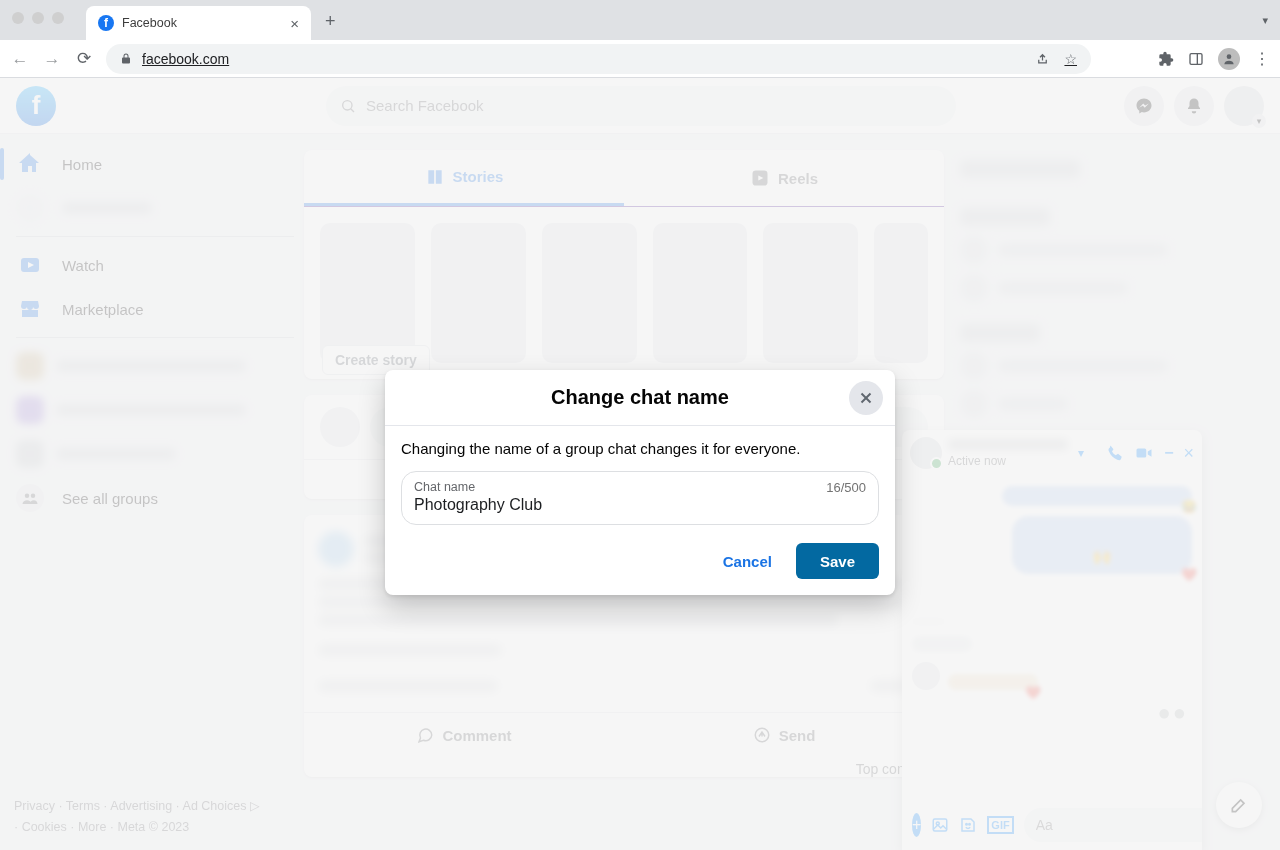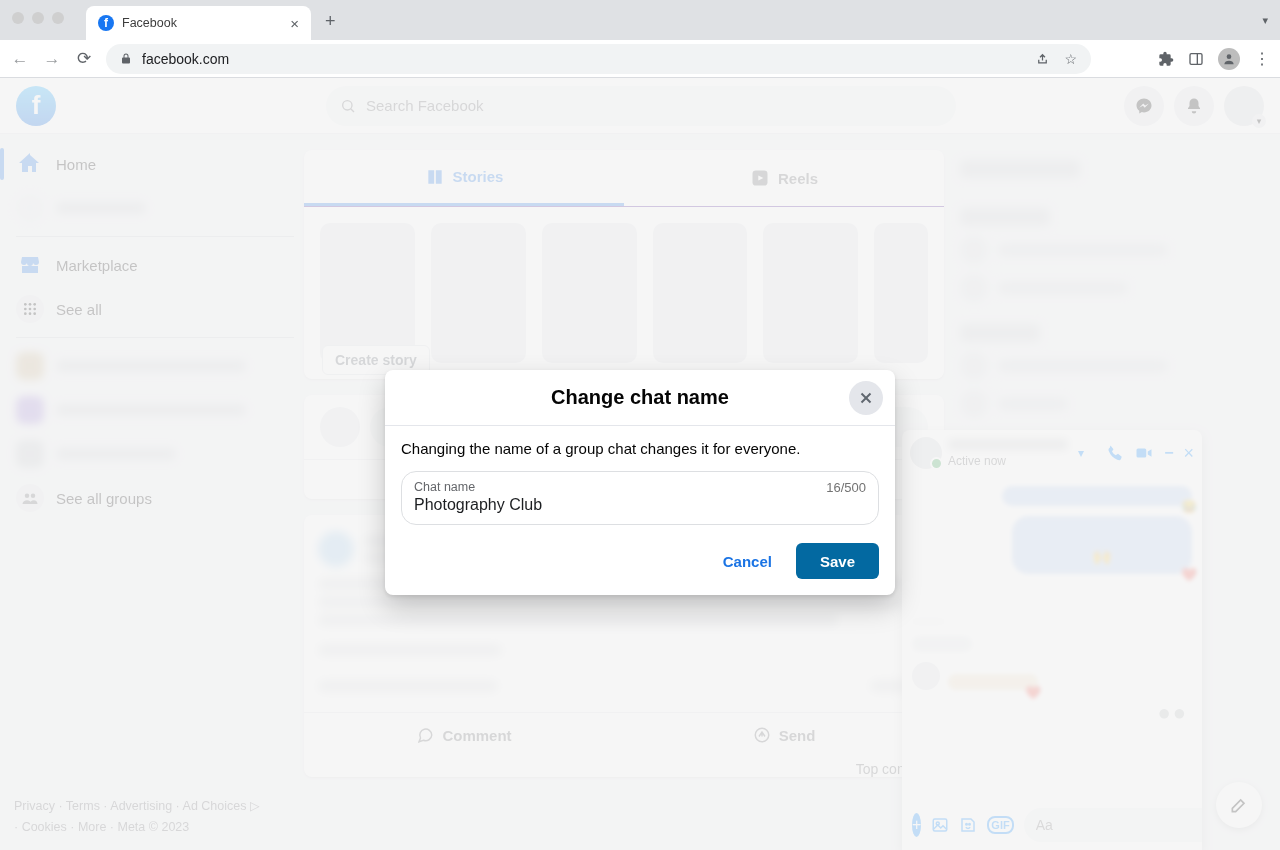--- a/index.html
+++ b/index.html
@@ -11,38 +11,38 @@
 .traffic { position:absolute; left:12px; top:12px; display:flex; gap:8px; }
 .traffic span { width:12px; height:12px; border-radius:50%; background:#cfcfcf; }
 .tab { margin-left:78px; background:#fff; height:34px; border-radius:8px 8px 0 0; display:flex; align-items:center; padding:0 12px; gap:8px; width:225px; font-size:12.5px; color:#3c3c3c; }
 .tab .fav { width:16px; height:16px; border-radius:50%; background:#1877f2; color:#fff; font-weight:bold; font-size:12px; text-align:center; line-height:16px; }
 .tab .x { margin-left:auto; font-size:15px; color:#5f6368; }
 .newtab { margin-left:14px; margin-bottom:8px; color:#5f6368; font-size:18px; font-weight:300; }
 .drop { position:absolute; right:12px; top:14px; color:#5f6368; font-size:11px; }
 .addrrow { background:#fff; height:38px; display:flex; align-items:center; padding:0 10px; gap:12px; border-bottom:1px solid #dadce0; }
 .navbtn { color:#9a9da0; font-size:17px; width:20px; text-align:center; }
 .navbtn.on { color:#5f6368; }
-.addrbar { flex:1; max-width:985px; height:30px; background:#f1f3f4; border-radius:15px; display:flex; align-items:center; padding:0 14px; gap:10px; font-size:14px; color:#202124; }
+.addrbar { flex:1; max-width:985px; height:30px; background:#f1f3f4; border-radius:15px; display:flex; align-items:center; padding:0 14px; gap:10px; font-size:14px; color:#202124;text-decoration:underline; }
 .addrbar .right { margin-left:auto; display:flex; gap:14px; color:#5f6368; }
 .extras { margin-left:auto; display:flex; gap:14px; color:#5f6368; align-items:center; font-size:16px; }
 .extras .avatar { width:22px; height:22px; border-radius:50%; background:#bdbdbd; display:flex; align-items:center; justify-content:center; font-size:12px; }
 
 
 .fb { position:relative; height:772px; }
 .fb-head { height:56px; background:#fff; border-bottom:1px solid #e4e6eb; display:flex; align-items:center; padding:0 16px; gap:10px; }
 .fb-logo { width:40px; height:40px; border-radius:50%; background:linear-gradient(#19afff,#0062e0); display:flex; align-items:center; justify-content:center; color:#fff; font-weight:bold; font-size:26px; }
 .fb-search { flex:0 0 630px; margin-left:260px; height:40px; background:#f0f2f5; border-radius:20px; display:flex; align-items:center; padding:0 14px; gap:10px; color:#65676b; font-size:15px; }
 .fb-hd-right { margin-left:auto; display:flex; gap:10px; align-items:center; }
 .circbtn { width:40px; height:40px; border-radius:50%; background:#e4e6eb; display:flex; align-items:center; justify-content:center; color:#050505; font-size:17px; }
 .fb-hd-right .prof { width:40px; height:40px; border-radius:50%; background:#d8dadf; position:relative; }
 .fb-hd-right .prof::after { content:"▾"; position:absolute; right:-2px; bottom:-2px; background:#e4e6eb; border-radius:50%; width:14px; height:14px; font-size:9px; line-height:14px; text-align:center; }
 
 .fb-body { display:flex; height:calc(100% - 56px); }
 .leftcol { width:310px; padding:8px; overflow:hidden; position:relative; }
-.nitem { display:flex; align-items:center; gap:12px; height:44px; padding:0 8px; border-radius:8px; color:#050505; font-size:15px; font-weight:500; }
+.nitem { display:flex; align-items:center; gap:18px; height:44px; padding:0 8px; border-radius:8px; color:#050505; font-size:15px; font-weight:500; }
 .nitem.active { position:relative; }
 .nitem.active::before { content:""; position:absolute; left:-8px; top:6px; bottom:6px; width:4px; background:#1b74e4; border-radius:2px; }
 .nic { width:28px; height:28px; border-radius:6px; display:flex; align-items:center; justify-content:center; color:#1b74e4; font-size:18px; }
 .nic.round { border-radius:50%; background:#e4e6eb; color:#050505; }
 .sep { height:1px; background:#ced0d4; margin:6px 8px; }
 .leftblur { filter:blur(4px); opacity:.7; }
 .fgroup { display:flex; align-items:center; gap:12px; height:44px; padding:0 8px; }
 .fgroup .sq { width:28px; height:28px; border-radius:8px; }
 .fgroup .tx { height:12px; border-radius:6px; background:#c3c6cc; flex:1; max-width:190px; }
 .leftfoot { position:absolute; bottom:12px; left:14px; font-size:12.5px; color:#65676b; line-height:1.7; }
@@ -84,21 +84,21 @@
 .bubble-out { align-self:flex-end; background:#b4cdf2; opacity:.9; border-radius:16px; padding:10px 14px; max-width:200px; min-height:18px; position:relative; filter:blur(2px); }
 .bubble-out.big { min-height:58px; }
 .reax { position:absolute; right:-6px; bottom:-8px; font-size:13px; filter:none; }
 .bubble-in-row { display:flex; gap:8px; align-items:flex-end; }
 .bubble-in-row .sm { width:28px; height:28px; border-radius:50%; background:#e4e6eb; }
 .bubble-in { background:#e9ebee; border-radius:16px; padding:8px 12px; filter:blur(2px); opacity:.9; min-width:60px; min-height:16px; position:relative; }
 .typing { align-self:flex-end; color:#bcc0c4; font-size:22px; letter-spacing:2px; margin-right:4px; }
 .chat-inp { height:50px; display:flex; align-items:center; gap:10px; padding:0 10px; }
 .chat-inp .ic { color:#0084ff; font-size:18px; width:22px; text-align:center; }
 .chat-inp .ic.plus { background:#0084ff; color:#fff; border-radius:50%; width:24px; height:24px; line-height:24px; font-size:16px; }
-.chat-inp .gif { font-size:11px; font-weight:700; border:2px solid #0084ff; border-radius:8px; padding:1px 2px; color:#0084ff; }
+.chat-inp .gif { font-size:11px; font-weight:700; border:2px solid #0084ff; border-radius:0; padding:1px 2px; color:#0084ff; }
 .chat-inp input { flex:1; height:34px; border:none; background:#f0f2f5; border-radius:17px; padding:0 12px; font-size:14px; outline:none; }
 .compose-fab { position:absolute; right:18px; bottom:22px; width:46px; height:46px; border-radius:50%; background:#fff; box-shadow:0 2px 6px rgba(0,0,0,.2); display:flex; align-items:center; justify-content:center; font-size:20px; color:#050505; }
 
 
 .overlay { position:absolute; top:78px; left:0; right:0; bottom:0; background:rgba(244,244,244,.8); display:flex; align-items:flex-start; justify-content:center; padding-top:292px; }
 .modal { width:510px; background:#fff; border-radius:8px; box-shadow:0 12px 28px rgba(0,0,0,.2),0 2px 4px rgba(0,0,0,.1); }
 .modal-hd { height:56px; display:flex; align-items:center; justify-content:center; position:relative; border-bottom:1px solid #e4e6eb; }
 .modal-hd h2 { font-size:20px; font-weight:700; color:#050505; }
 .modal-x { position:absolute; right:12px; top:11px; width:34px; height:34px; border-radius:50%; background:#e4e6eb; display:flex; align-items:center; justify-content:center; color:#606770; font-size:18px; }
 .modal-bd { padding:14px 16px 4px; }
@@ -214,40 +214,33 @@
         <span>Home</span>
       </div>
       <div class="nitem leftblur">
         <span class="nic round"></span>
         <span style="width:90px;height:12px;background:#c3c6cc;border-radius:6px"></span>
       </div>
       <div class="sep"></div>
       <div class="nitem">
         <span class="nic">
           <svg width="24" height="24" viewBox="0 0 24 24" fill="#1b74e4">
+              <rect x="3" y="5" width="18" height="14" rx="3"></rect>
+              <path fill="#fff" d="M10 9l6 3-6 3z"></path>
+            </svg>
+        </span>
+        <span>Watch</span>
+      </div>
+      <div class="nitem">
+        <span class="nic">
+          <svg width="24" height="24" viewBox="0 0 24 24" fill="#1b74e4">
               <path d="M4 4h16l1 5a3 3 0 0 1-3 3 3 3 0 0 1-3-2 3 3 0 0 1-6 0 3 3 0 0 1-3 2 3 3 0 0 1-3-3l1-5zm0 9h16v7H4v-7z"></path>
             </svg>
         </span>
         <span>Marketplace</span>
-      </div>
-      <div class="nitem">
-        <span class="nic round">
-          <svg width="16" height="16" viewBox="0 0 24 24" fill="#050505">
-              <circle cx="5" cy="5" r="2"></circle>
-              <circle cx="12" cy="5" r="2"></circle>
-              <circle cx="19" cy="5" r="2"></circle>
-              <circle cx="5" cy="12" r="2"></circle>
-              <circle cx="12" cy="12" r="2"></circle>
-              <circle cx="19" cy="12" r="2"></circle>
-              <circle cx="5" cy="19" r="2"></circle>
-              <circle cx="12" cy="19" r="2"></circle>
-              <circle cx="19" cy="19" r="2"></circle>
-            </svg>
-        </span>
-        <span>See all</span>
       </div>
       <div class="sep"></div>
       <div class="leftblur">
         <div class="fgroup">
             <div class="sq" style="background:#b99a63"></div>
             <div class="tx"></div>
           </div>
         <div class="fgroup">
             <div class="sq" style="background:#7b53c9"></div>
             <div class="tx"></div>

